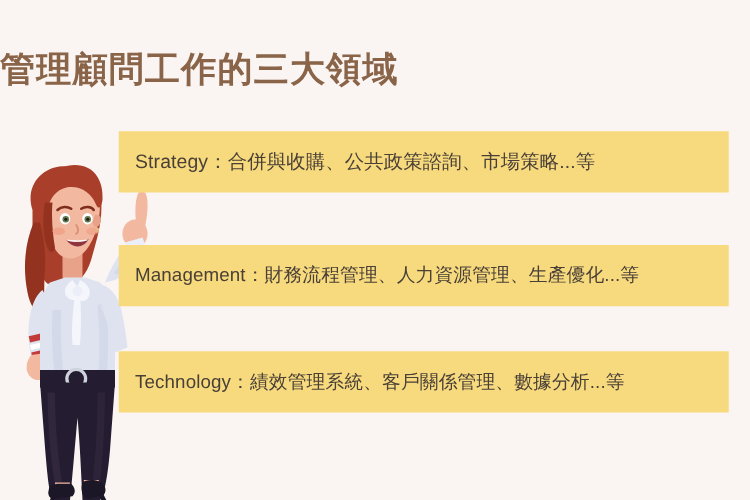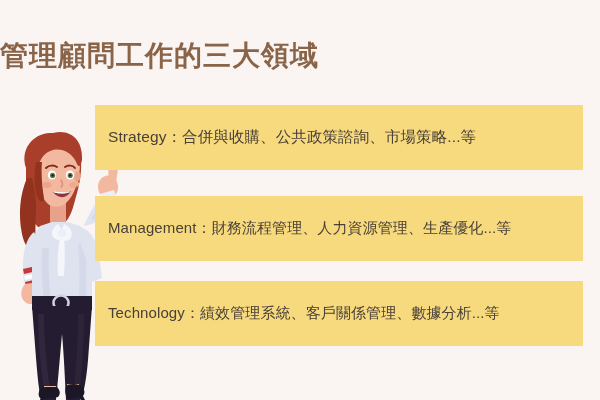--- a/index.html
+++ b/index.html
@@ -35,21 +35,21 @@
     color: #8a6448;
     white-space: nowrap;
     line-height: 40px;
   }
 
   
   .bar {
     position: absolute;
     left: 95px;
     width: 488px;
-    height: 65px;
+    height: 49px;
     background: #f7da7d;
     display: flex;
     align-items: center;
   }
   #bar-0 { top: 105px; }
   #bar-1 { top: 196px; }
   #bar-2 { top: 281px; }
 
   .bar-text {
     padding-left: 13px;

